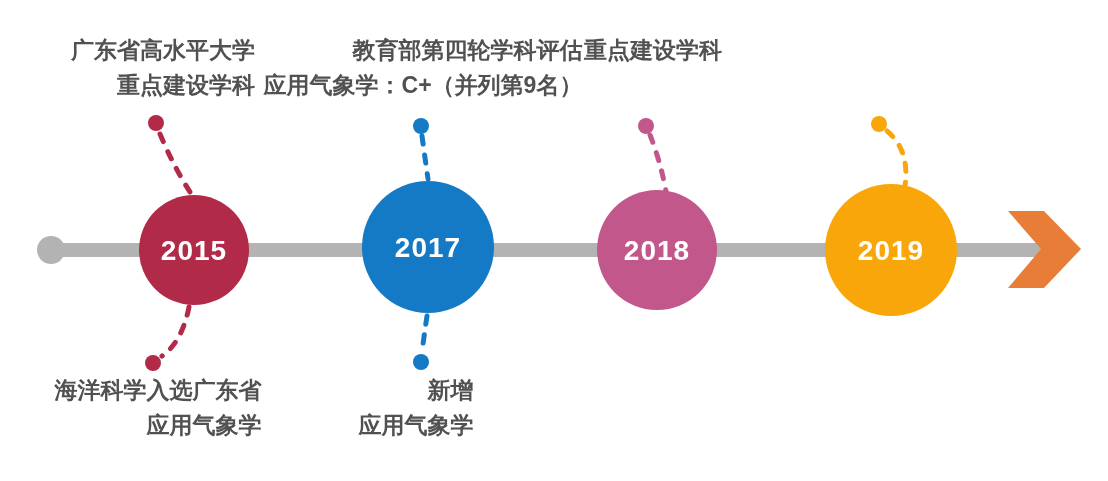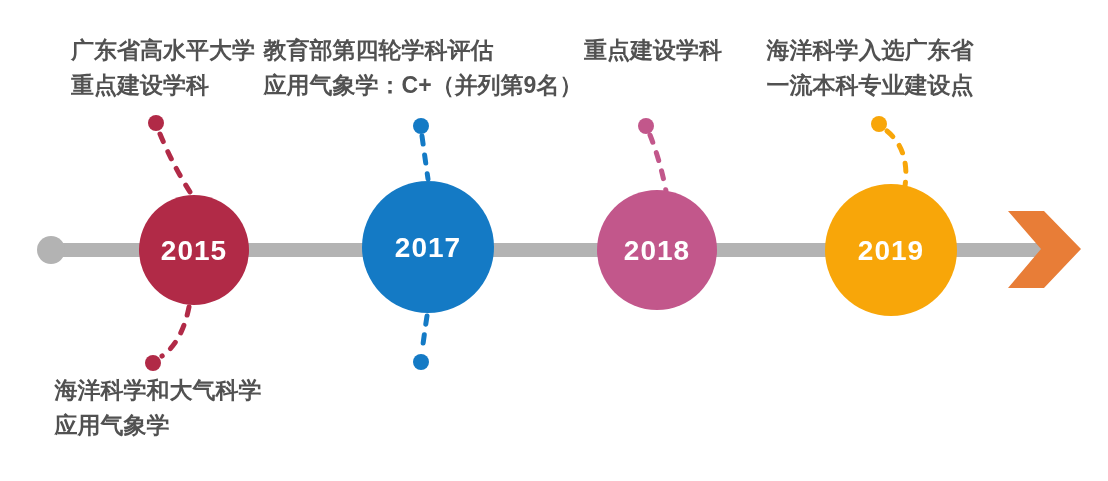--- a/index.html
+++ b/index.html
@@ -7,21 +7,21 @@
     position:relative;
     width:1108px;height:481px;
     background:#ffffff;
     overflow:hidden;
     font-family:"Liberation Sans","DejaVu Sans",sans-serif;
   }
   #diagram{position:absolute;left:0;top:0;}
   .lbl{
     position:absolute;
     transform:translateX(-50%);
-    text-align:left;
+    text-align:right;
     font-size:23px;
     font-weight:bold;
     line-height:35px;
     color:#515151;
     white-space:nowrap;
   }
   .lbl-top{top:33px;}
   .lbl-bottom{top:373px;}
   .year-text{
     font-size:28px;
@@ -72,23 +72,23 @@
     <div>广东省高水平大学</div>
     <div>重点建设学科</div>
   </div>
   <div class="lbl lbl-top" style="left:423px;">
     <div>教育部第四轮学科评估</div>
     <div>应用气象学：C+（并列第9名）</div>
   </div>
   <div class="lbl lbl-top" style="left:653px;">
     <div>重点建设学科</div>
   </div>
-  <div class="lbl lbl-top" style="left:870px;">
-    <div>海洋科学入选广东省</div>
-    <div>一流本科专业建设点</div>
-  </div>
 
   <div class="lbl lbl-bottom" style="left:158px;">
-    <div>海洋科学和大气科学</div>
+    <div>海洋科学入选广东省</div>
+    <div>应用气象学</div>
+  </div>
+  <div class="lbl lbl-bottom" style="left:416px;">
+    <div>新增</div>
     <div>应用气象学</div>
   </div>
 
 </div>
 
 </body></html>

